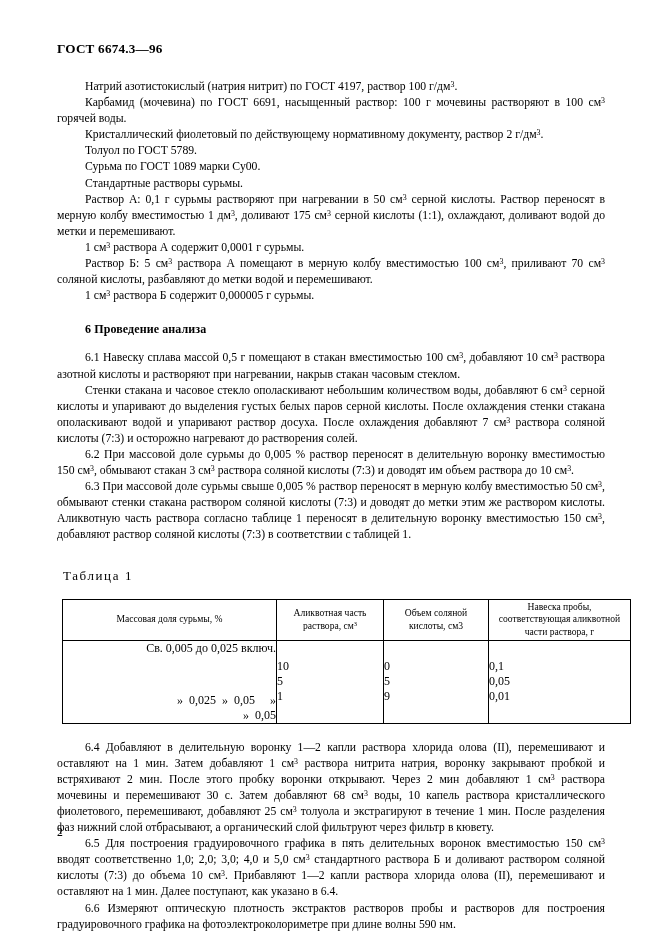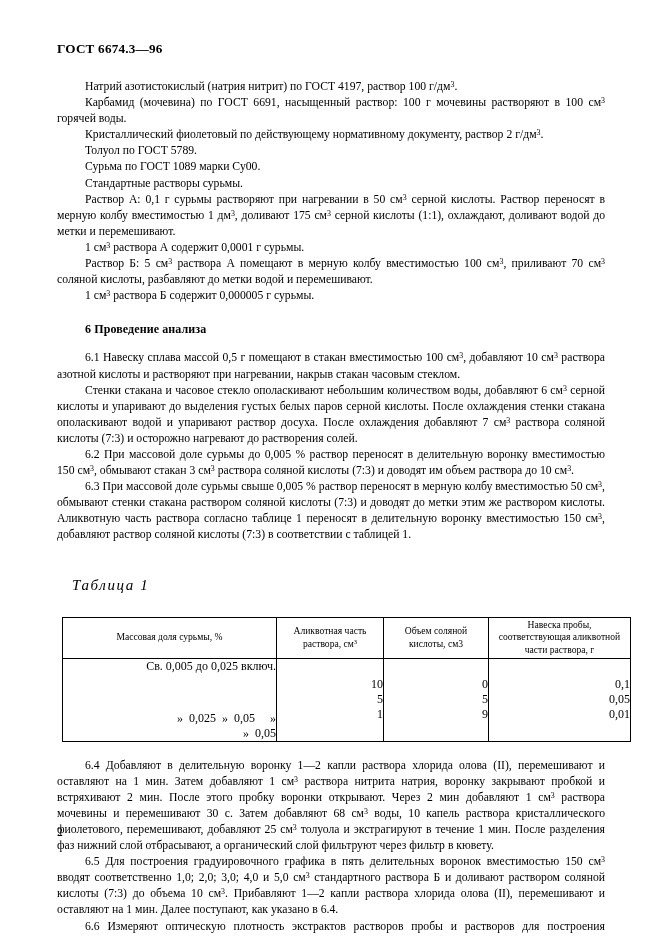--- a/index.html
+++ b/index.html
@@ -53,27 +53,26 @@
   .section-heading {
     margin: 0;
     padding-top: 17px;
     padding-bottom: 13px;
     font-size: 12px;
     font-weight: bold;
     text-indent: 28px;
     letter-spacing: 0.1px;
   }
   .table-caption {
-    margin: 15px;
+    margin: 6px;
     padding-top: 18px;
     padding-bottom: 9px;
-    font-size: 15px;
+    font-size: 13px;
     letter-spacing: 1.6px;
     text-indent: 0;
-    font-style: italic;
   }
   table.data-table {
     border-collapse: collapse;
     width: 537px;
     margin-left: 5px;
     table-layout: fixed;
   }
   table.data-table td,
   table.data-table th {
     border: 1px solid #000000;
@@ -85,21 +84,21 @@
     font-size: 9.6px;
     line-height: 12.4px;
     text-align: center;
     padding: 6px 5px 6px 5px;
     height: 41px;
     box-sizing: border-box;
   }
   td.body-cell {
     font-size: 12px;
     line-height: 15px;
-    text-align: right;
+    text-align: left;
     padding: 7px 4px 7px 4px;
     height: 57px;
     box-sizing: border-box;
   }
   td.body-cell.left-col {
     text-align: right;
     padding-left: 9px;
   }
   .range-line-1 { white-space: pre; }
   .range-line-2 { white-space: pre; padding-left: 14px; margin-top: 37px; }

